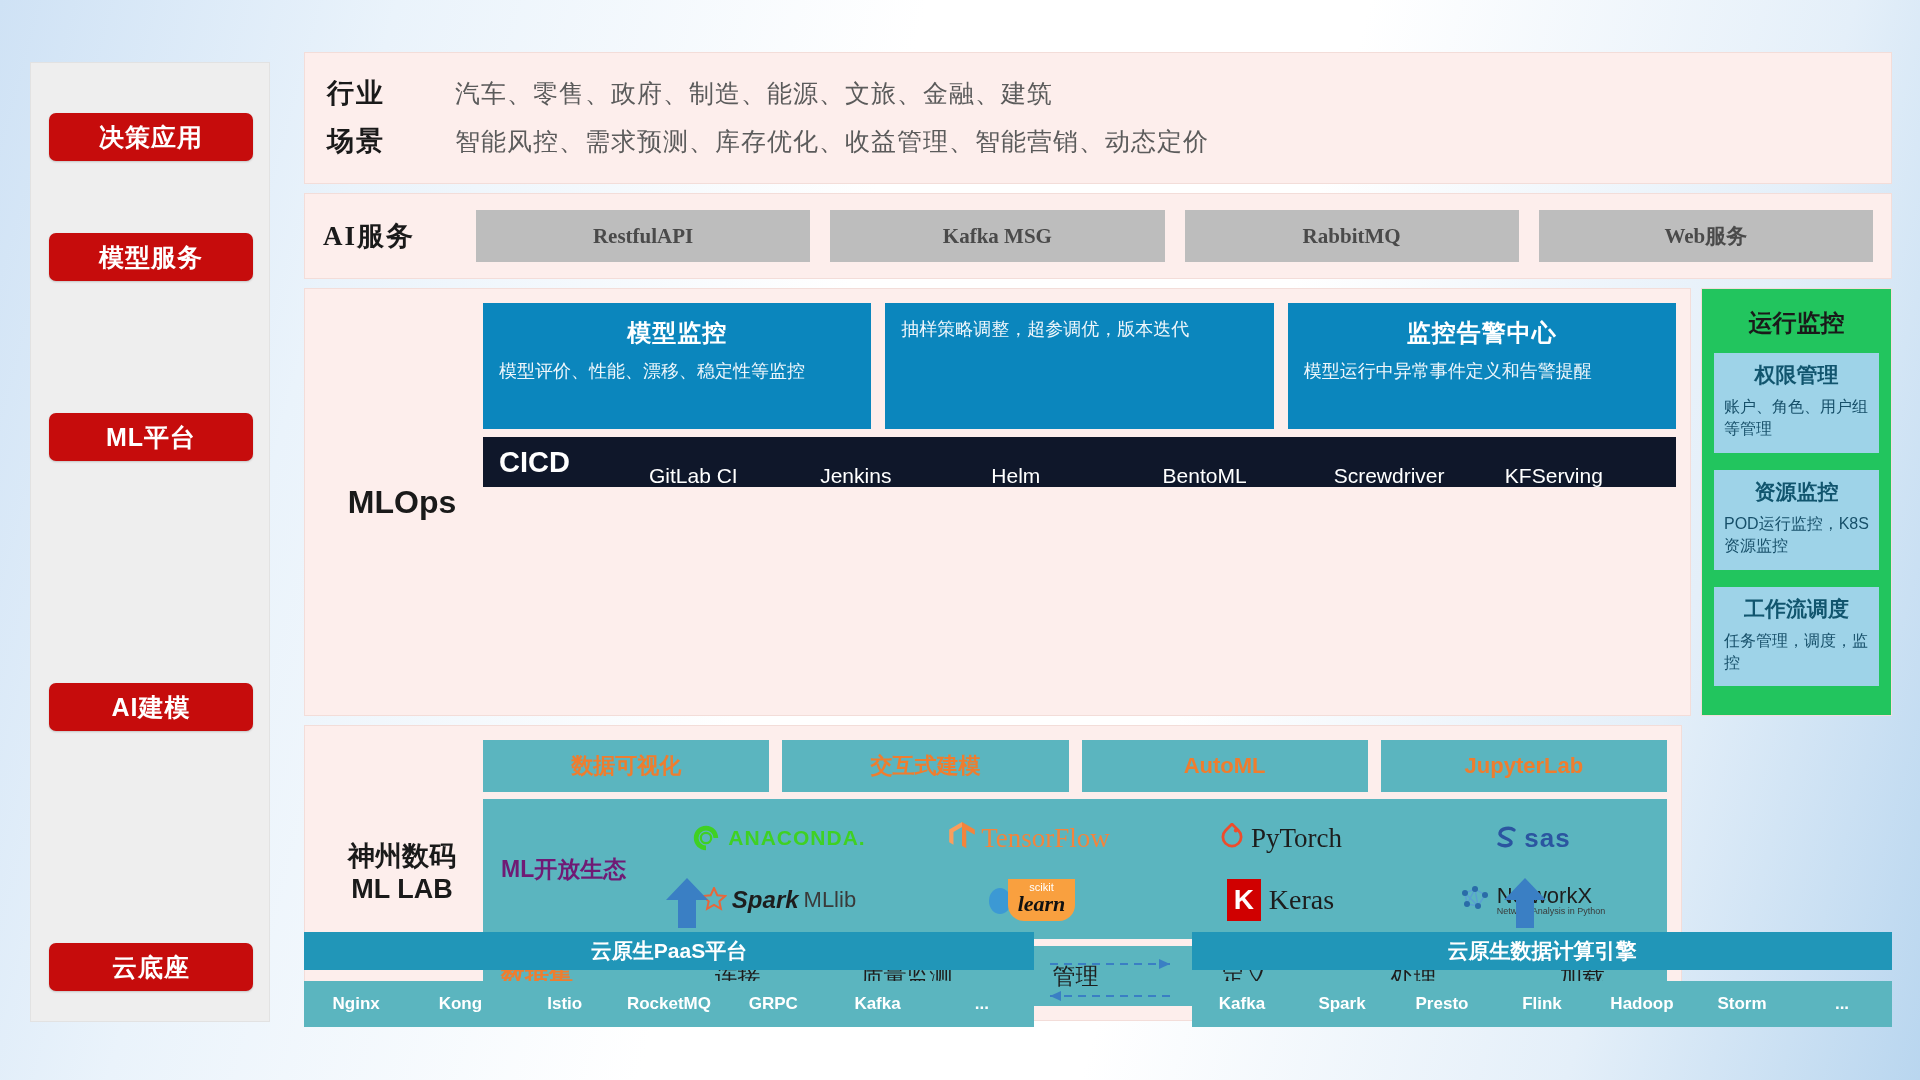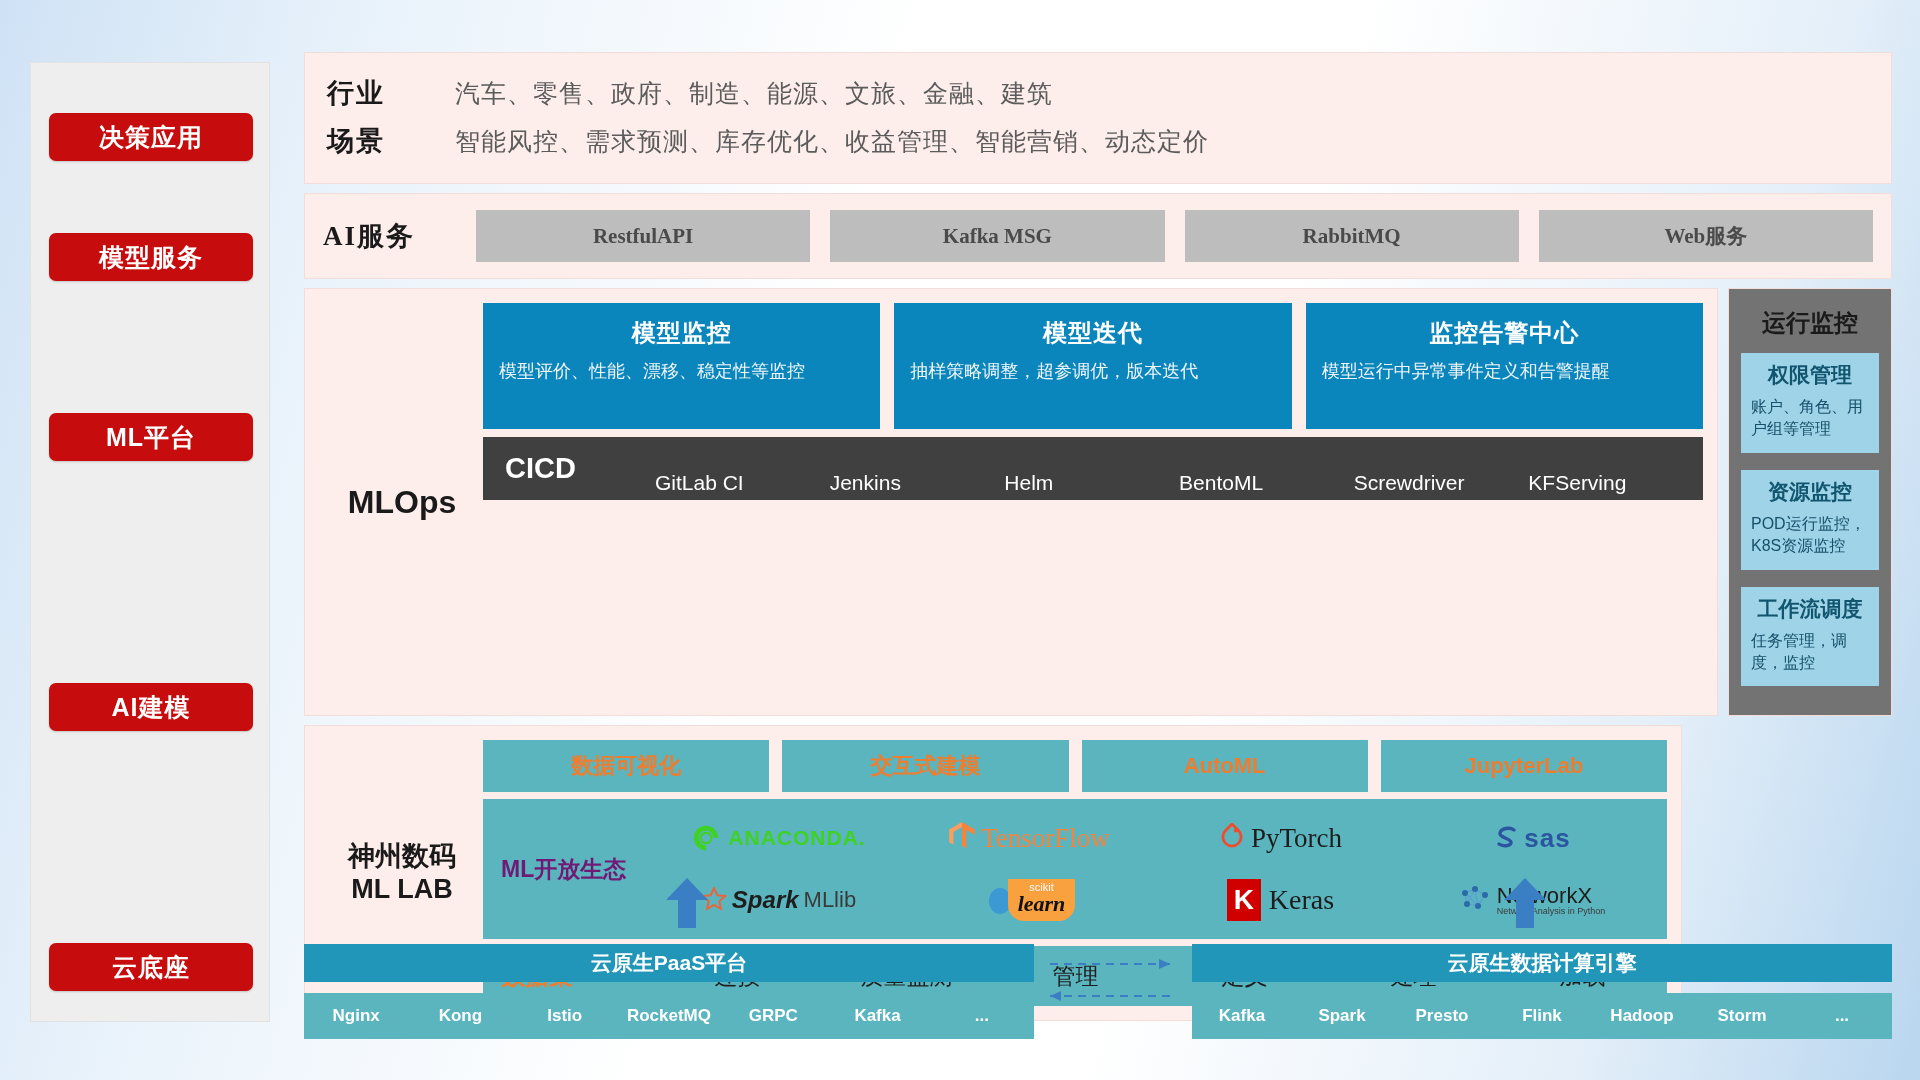--- a/index.html
+++ b/index.html
@@ -90,36 +90,36 @@
     padding: 14px 16px 16px 16px;
     min-height: 126px;
   }
   .mlops-card h4 {
     font-size: 24px; font-weight: bold; text-align: center;
     margin-bottom: 10px; letter-spacing: 1px;
   }
   .mlops-card p { font-size: 18px; line-height: 1.35; color: #eef6fb; }
 
   #cicd-bar {
-    background: #404040; height: 63px; display: flex; align-items: center;
-    padding-left: 22px; overflow: hidden;
+    background: #0f172a; height: 50px; display: flex; align-items: center;
+    padding-left: 16px; overflow: hidden;
   }
   #cicd-title {
     color: #fff; font-size: 29px; font-weight: bold; width: 150px; flex: none;
   }
   .cicd-items { display: flex; flex: 1; align-items: flex-start; margin-top: 28px; }
   .cicd-item {
     flex: 1; color: #fff; font-size: 21px; line-height: 1.1;
     padding-right: 6px; word-break: break-all;
   }
 
   
   #monitor-panel {
-    width: 164px; flex: none;
-    background: #737373; border: 1px solid #f3ddd9;
+    width: 191px; flex: none;
+    background: #22c55e; border: 1px solid #f3ddd9;
     padding: 10px 12px 12px 12px;
   }
   #monitor-title {
     text-align: center; font-size: 24px; font-weight: bold;
     color: #1a1a1a; padding: 8px 0 14px 0;
   }
   .monitor-card {
     background: #9ed3e8; margin-bottom: 17px; padding: 8px 10px 12px 10px;
   }
   .monitor-card h5 {
@@ -174,21 +174,21 @@
     flex: 1; text-align: center; color: #1d1d1d; font-size: 23px;
   }
 
   
   #model-spacer { width: 200px; flex: none; }
 
   
   #band-cloud {
     position: absolute; left: 304px; top: 888px; width: 1588px; height: 142px;
   }
-  .cloud-half { position: absolute; top: 56px; }
+  .cloud-half { position: absolute; top: 44px; }
   .cloud-bar {
     height: 38px; background: #2196b8;
     color: #fff; font-size: 21px; font-weight: bold;
     display: flex; align-items: center; justify-content: center;
   }
   .chip-row { display: flex; gap: 0; margin-top: 11px; }
   .tech-chip {
     flex: 1; height: 46px; background: #5bb5bf;
     color: #fff; font-size: 17px; font-weight: bold;
     display: flex; align-items: center; justify-content: center;
@@ -237,21 +237,20 @@
       <div id="mlops-band">
         <div id="mlops-label">MLOps</div>
         <div id="mlops-right">
 
           <div class="mlops-cards">
             <div class="mlops-card">
               <h4>模型监控</h4>
               <p>模型评价、性能、漂移、稳定性等监控</p>
             </div>
             <div class="mlops-card">
-              <h4>模型迭代</h4>
               <p>抽样策略调整，超参调优，版本迭代</p>
             </div>
             <div class="mlops-card">
               <h4>监控告警中心</h4>
               <p>模型运行中异常事件定义和告警提醒</p>
             </div>
           </div>
 
           <div id="cicd-bar">
             <div id="cicd-title">CICD</div>

